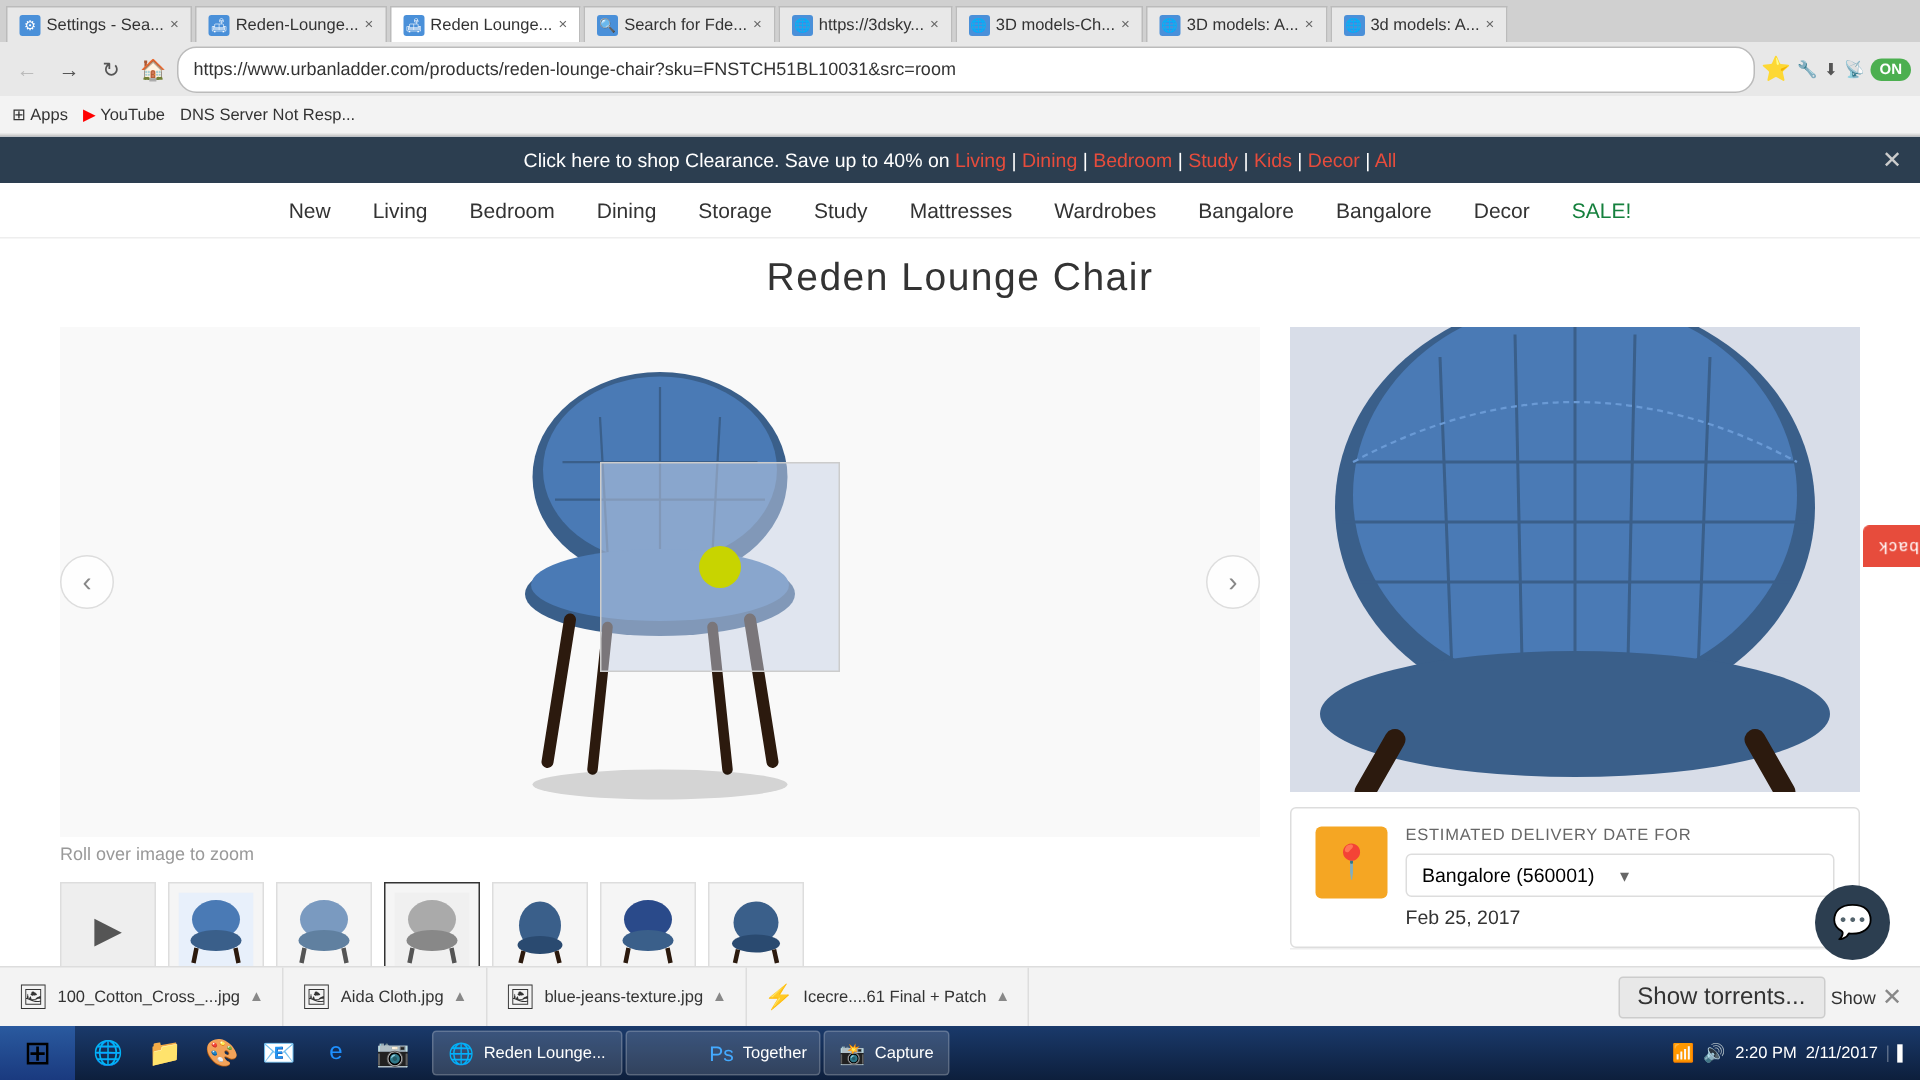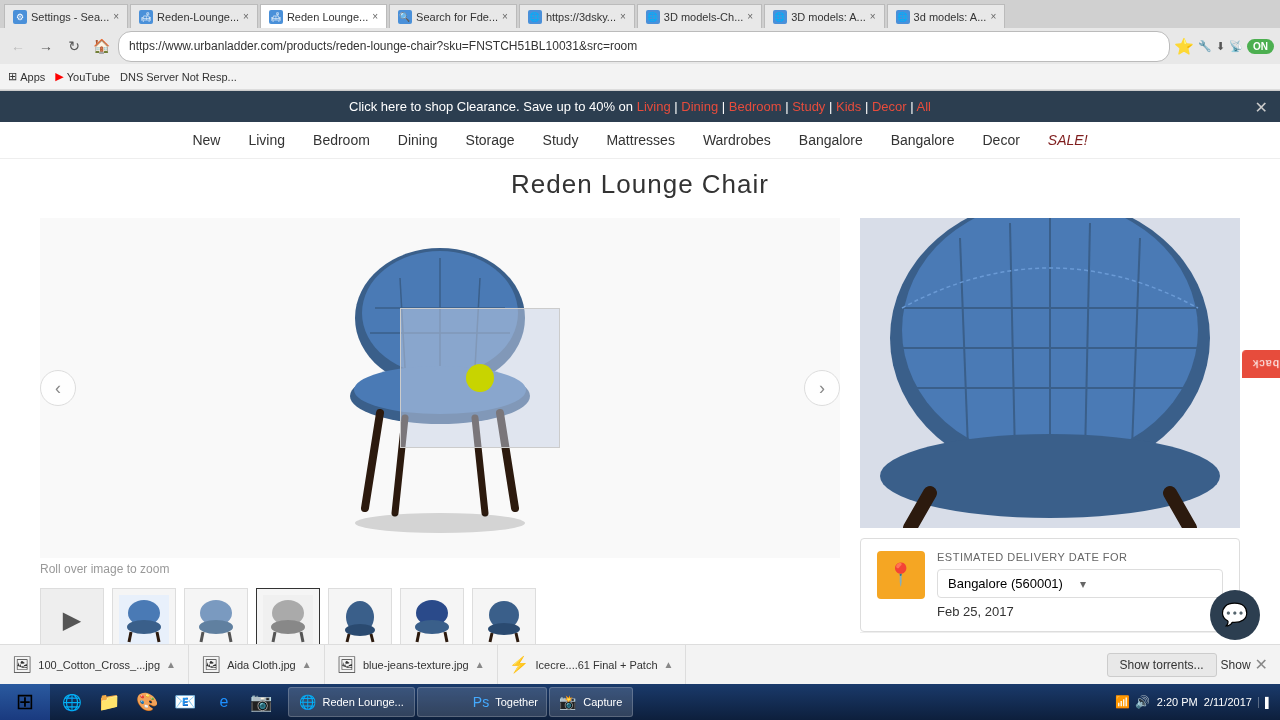--- a/index.html
+++ b/index.html
@@ -156,21 +156,21 @@
       padding: 10px 0;
       border-bottom: 1px solid #eee;
       font-size: 14px;
     }
     .site-nav a {
       text-decoration: none;
       color: #333;
       font-weight: 500;
       cursor: pointer;
     }
-    .site-nav a.sale { color: #7f1d1d; font-style: italic; }
+    .site-nav a.sale { color: #15803d; }
 
     
     .product-area {
       display: flex;
       padding: 10px 40px;
       gap: 20px;
     }
 
     .product-title {
       text-align: center;
@@ -462,21 +462,21 @@
       padding: 0 12px;
       font-size: 12px;
       color: #333;
     }
     .show-torrents-btn {
       padding: 4px 12px;
       border: 1px solid #ccc;
       background: #e8e8e8;
       border-radius: 3px;
       cursor: pointer;
-      font-size: 12px;
+      font-size: 16px;
     }
 
     
     .feedback-tab {
       position: fixed;
       right: -2px;
       top: 50%;
       transform: translateY(-50%) rotate(90deg) translateX(50%);
       background: #e74c3c;
       color: white;

